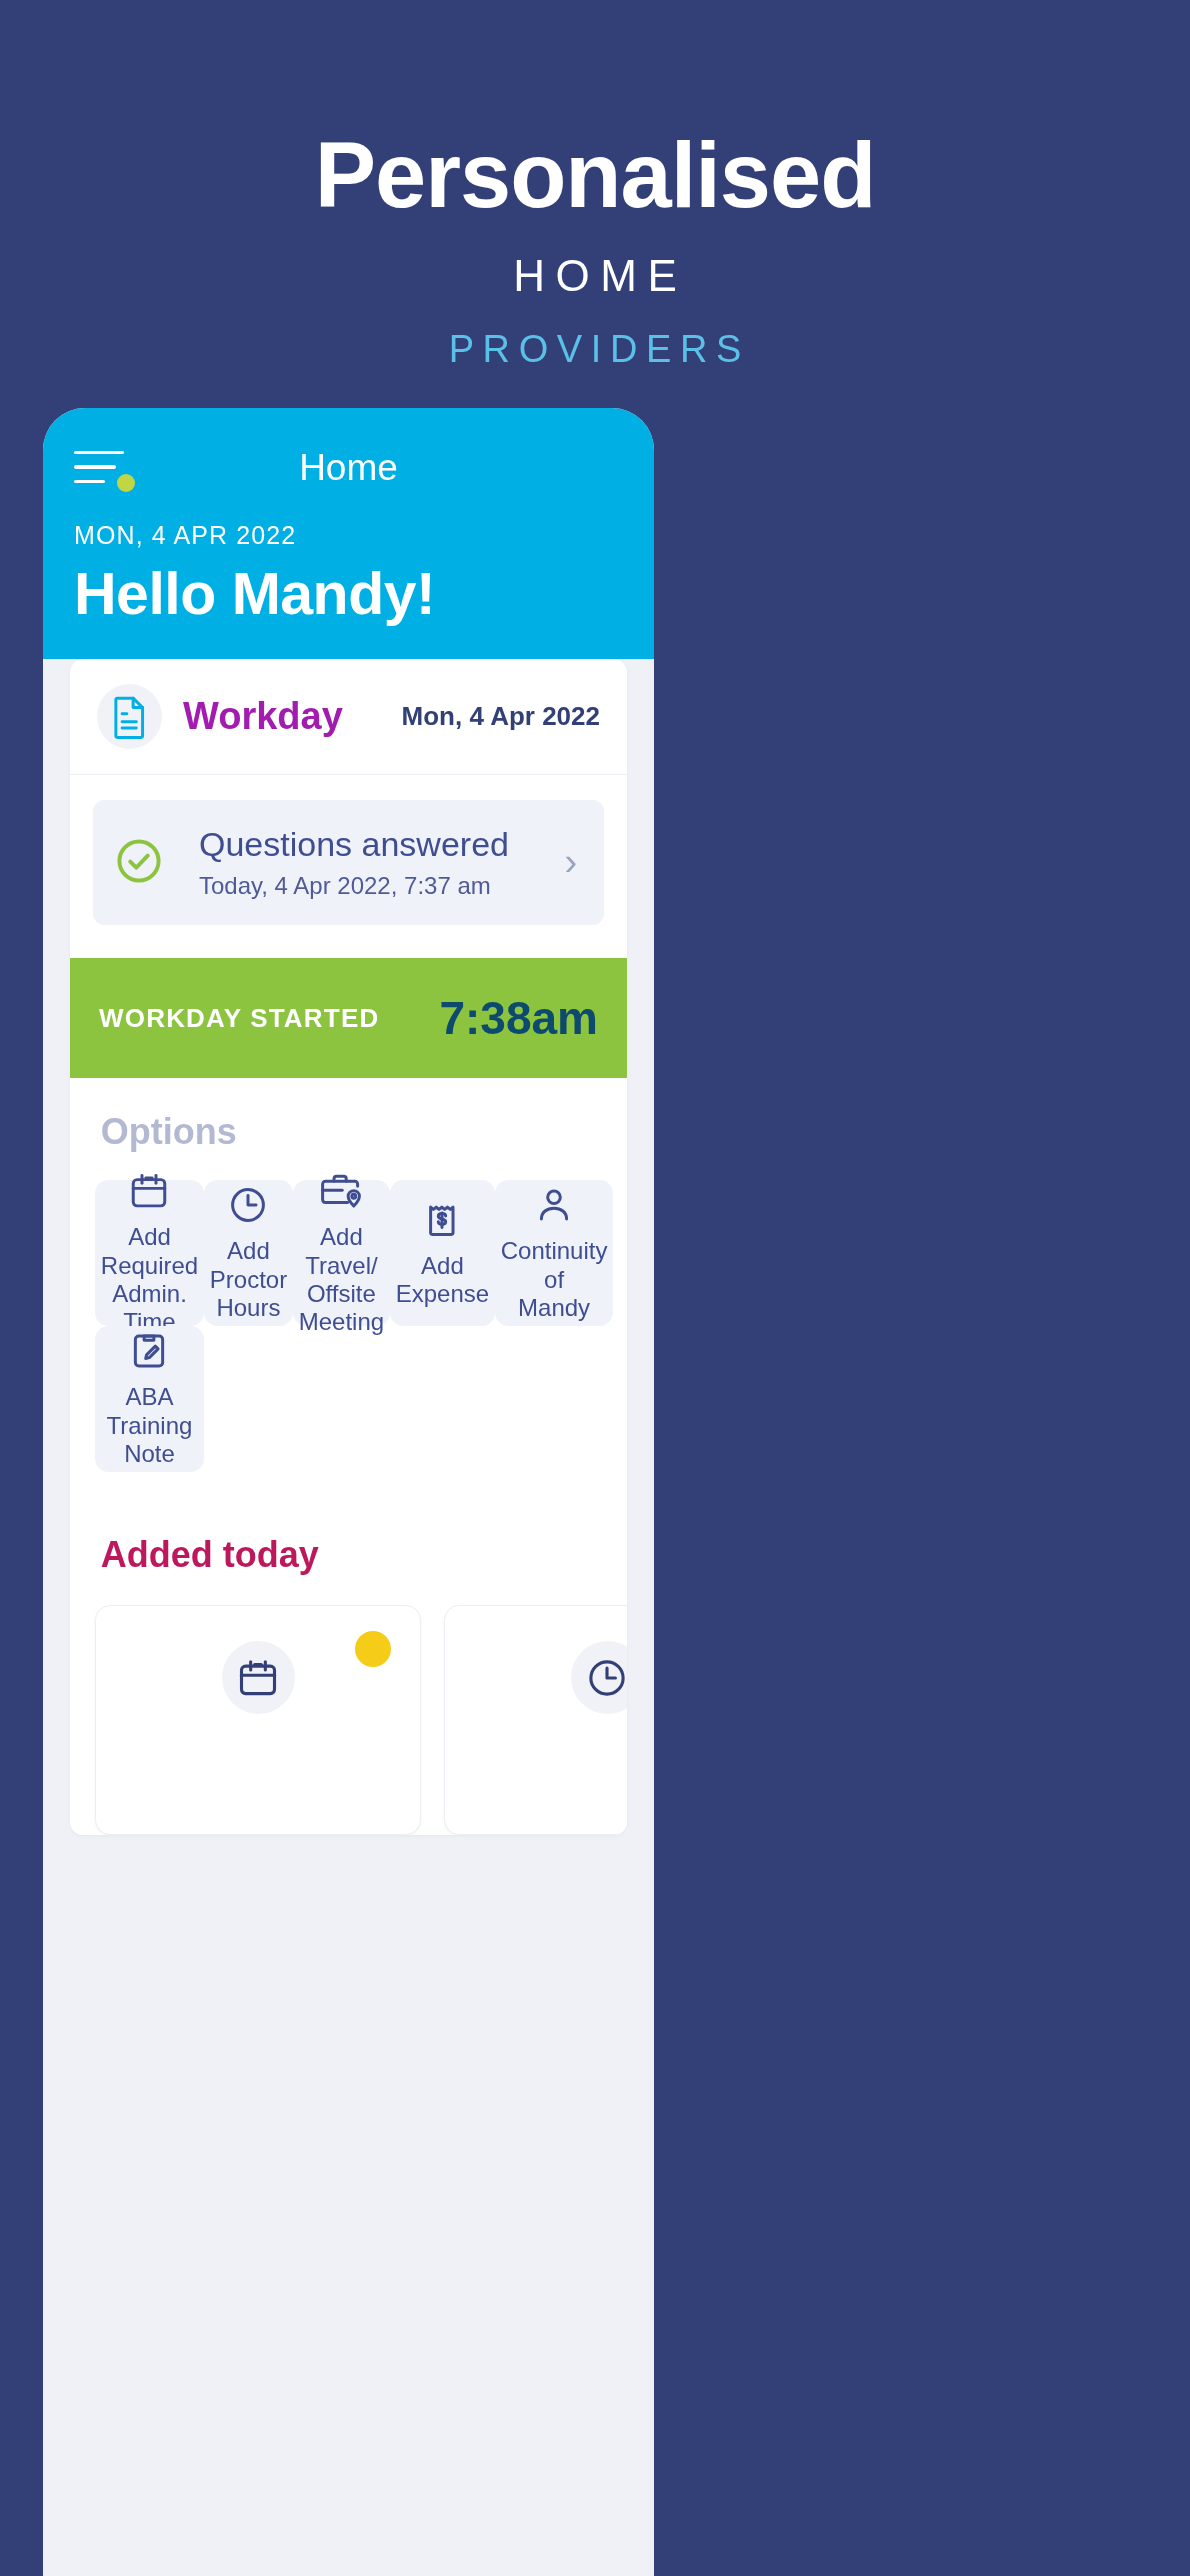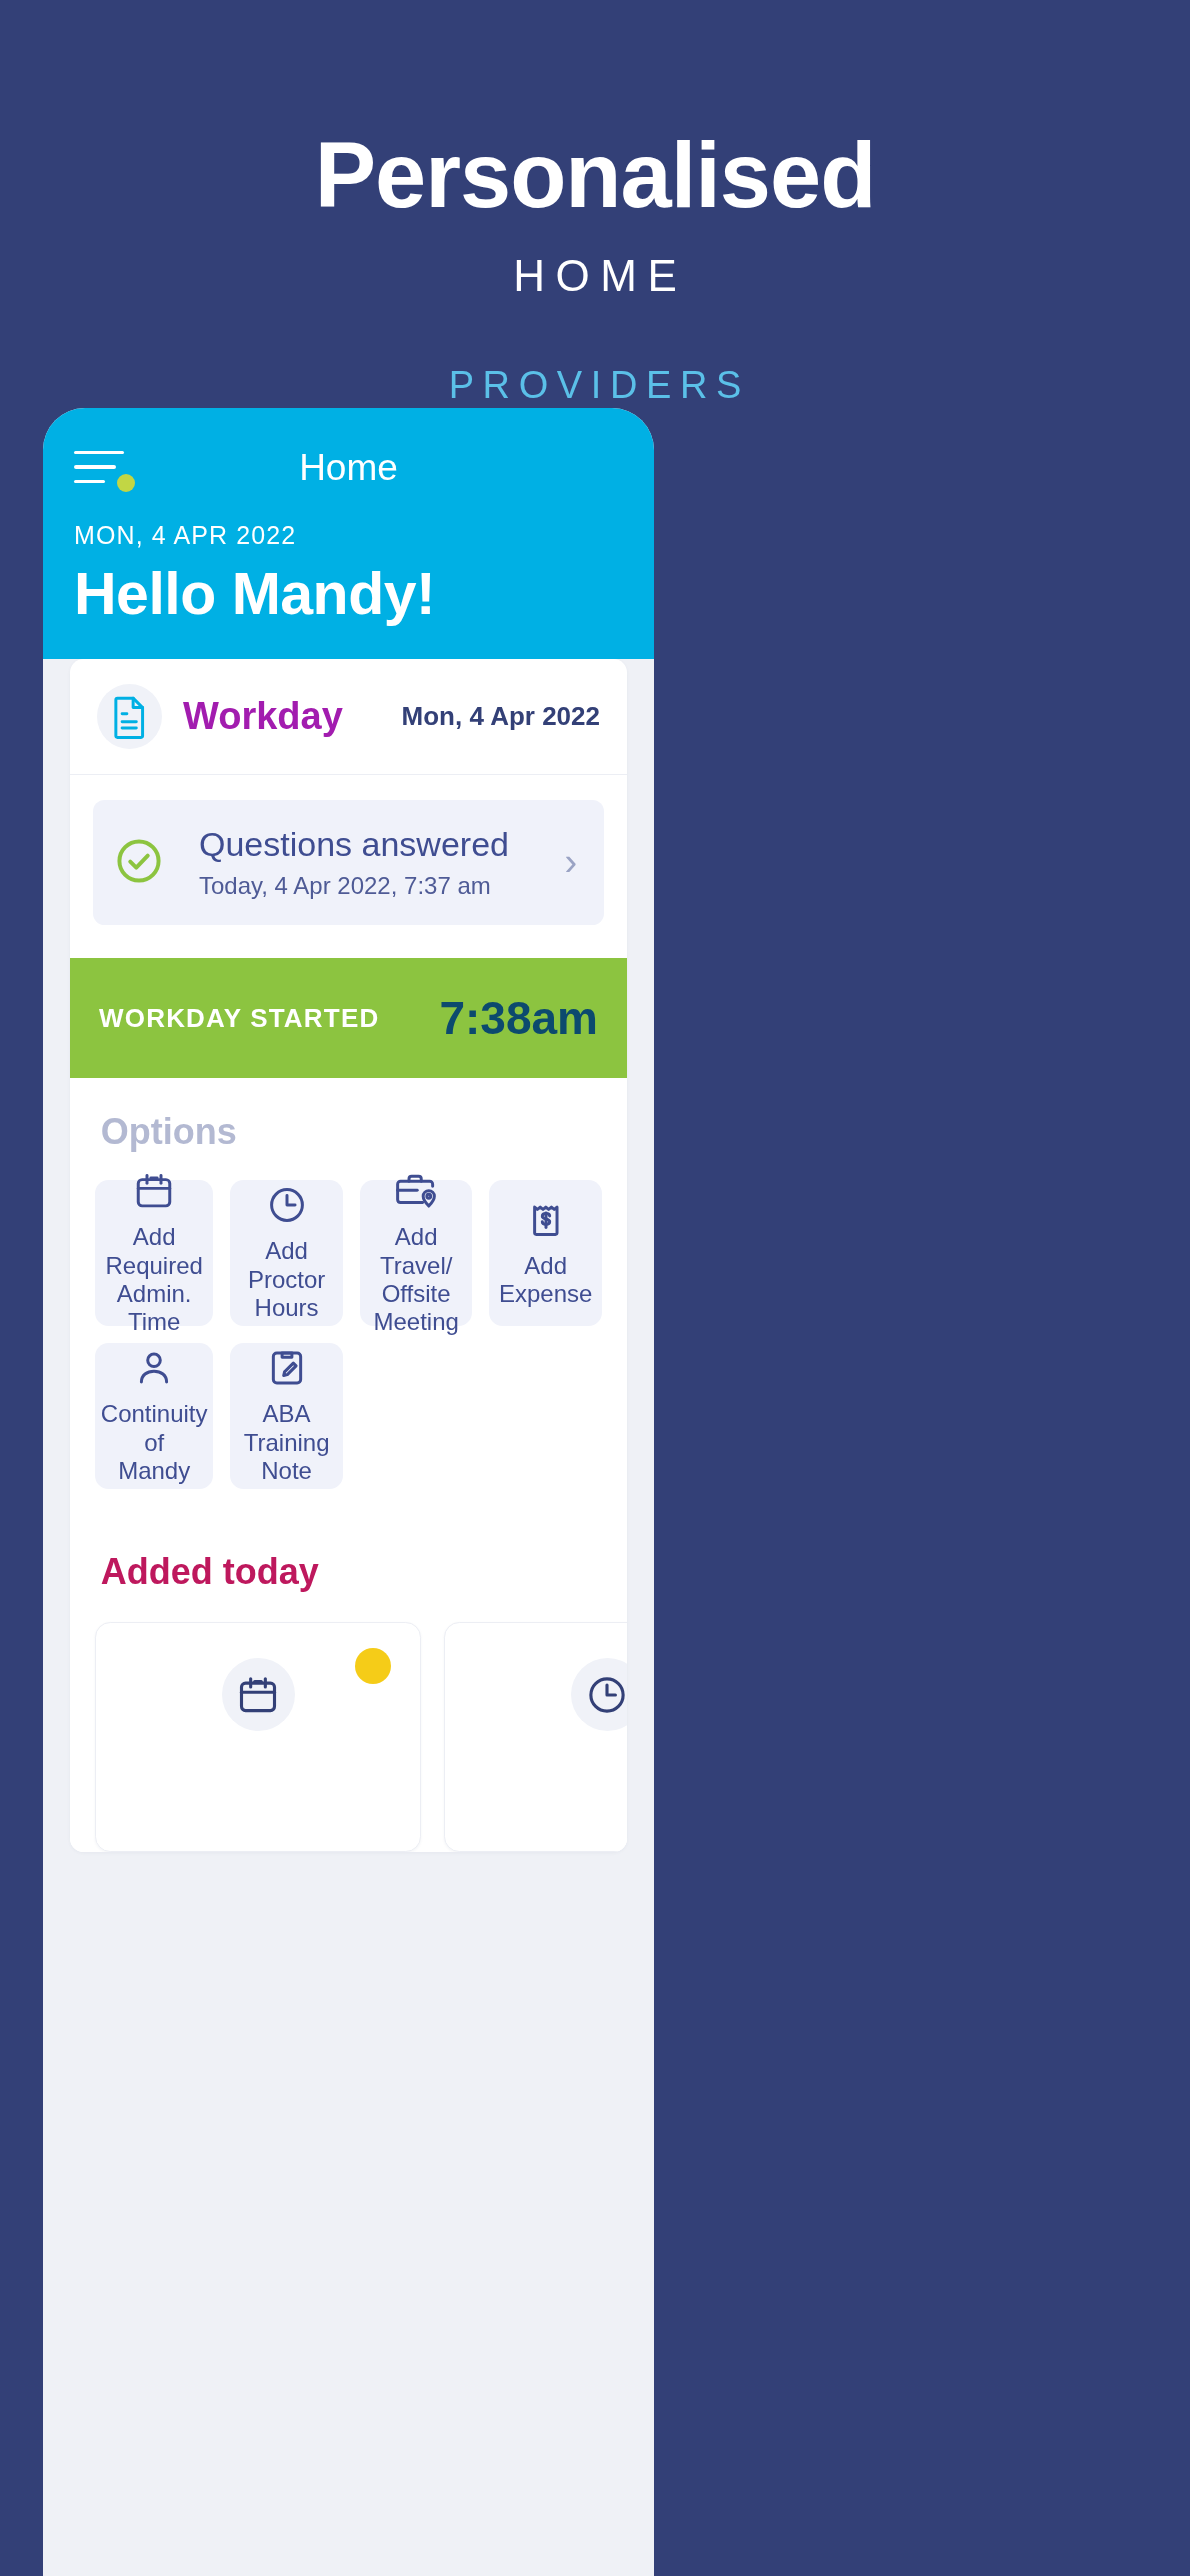--- a/index.html
+++ b/index.html
@@ -33,21 +33,21 @@
     font-weight: 400;
     letter-spacing: 10.5px;
     margin-top: 27px;
     text-indent: 10.5px;
   }
   .promo-tag {
     color: #5bc0e8;
     font-size: 38px;
     font-weight: 400;
     letter-spacing: 8.6px;
-    margin-top: 63px;
+    margin-top: 27px;
     text-indent: 8.6px;
   }
 
   
   .phone {
     position: absolute;
     left: 43px;
     top: 408px;
     width: 611px;
     height: 2168px;
@@ -222,22 +222,21 @@
   }
   .options-title {
     color: #b3b9d2;
     font-size: 36px;
     font-weight: 700;
     padding-left: 5.8px;
     margin-bottom: 27px;
   }
   .opt-grid {
     display: grid;
-    grid-template-columns: repeat(4, 1fr);
-    gap: 17px;
+    grid-template-columns: repeat(5, 1fr);
   }
   .opt-tile {
     background: #f0f2fa;
     border-radius: 13.4px;
     height: 146px;
     display: flex;
     flex-direction: column;
     align-items: center;
     justify-content: center;
     padding: 7.7px 5.8px;

